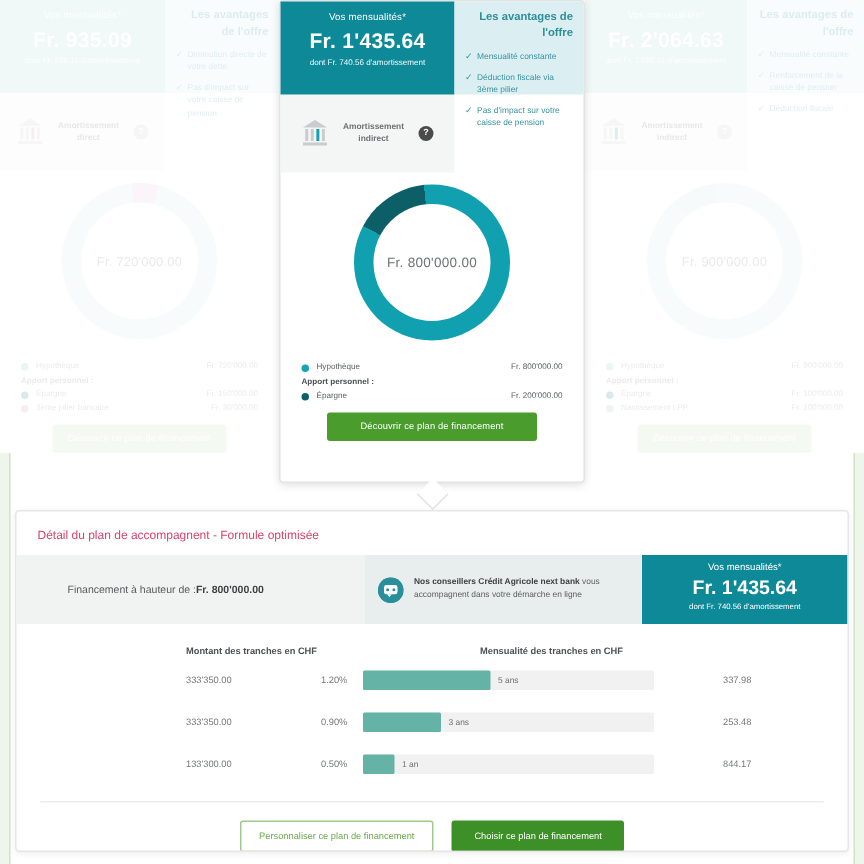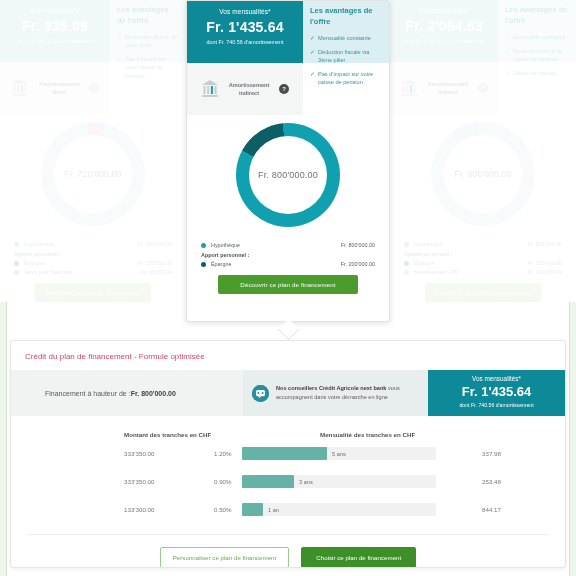--- a/index.html
+++ b/index.html
@@ -41,21 +41,21 @@
   .card.center .price-block{width:116px;background:#0d8998;}
   .price-label{font-size:6.5px;letter-spacing:.1px;margin-top:2px;}
   .price-value{font-size:14px;font-weight:bold;margin-top:4px;letter-spacing:.2px;}
   .price-sub{font-size:5.4px;line-height:1.45;margin-top:4px;opacity:.95;}
 
   .adv-block{
     flex:1;background:#ddeff1;box-sizing:border-box;padding:5px 7px 4px;
     color:#2a8a96;
   }
   .card.center .adv-block{background:#dbeef1;}
-  .adv-title{font-size:7.5px;font-weight:bold;text-align:left;line-height:1.4;color:#2d8e99;}
+  .adv-title{font-size:7.5px;font-weight:bold;text-align:right;line-height:1.4;color:#2d8e99;}
   .adv-list{margin-top:7px;}
   .adv-item{display:flex;gap:3px;font-size:5.6px;line-height:1.5;margin-bottom:5px;color:#3a93a0;}
   .adv-check{font-size:6px;color:#35909c;flex:0 0 auto;}
 
   
   .amo{
     height:52px;background:#f3f4f4;display:flex;align-items:center;
     justify-content:center;gap:7px;box-sizing:border-box;padding:0 8px;
   }
   .card.center .amo{background:#f4f5f5;width:116px;}
@@ -390,21 +390,21 @@
 
     <div class="cta-wrap">
       <button class="cta">Découvrir ce plan de financement</button>
     </div>
   </div>
       </div>
     </div>
   <div class="pointer"></div>
 
   <div class="detail">
-    <div class="detail-title">Crédit du plan de financement - Formule optimisée</div>
+    <div class="detail-title">Détail du plan de accompagnent - Formule optimisée</div>
 
     <div class="detail-strip">
       <div class="strip-left">
         <span>Financement à hauteur de : </span>
           <b>Fr. 800'000.00</b>
       </div>
       <div class="strip-mid">
         <span class="chat-ico">
           <svg width="17" height="17" viewBox="0 0 17 17">
             <circle cx="8.5" cy="8.5" r="8.5" fill="#2a8f9c"></circle>

